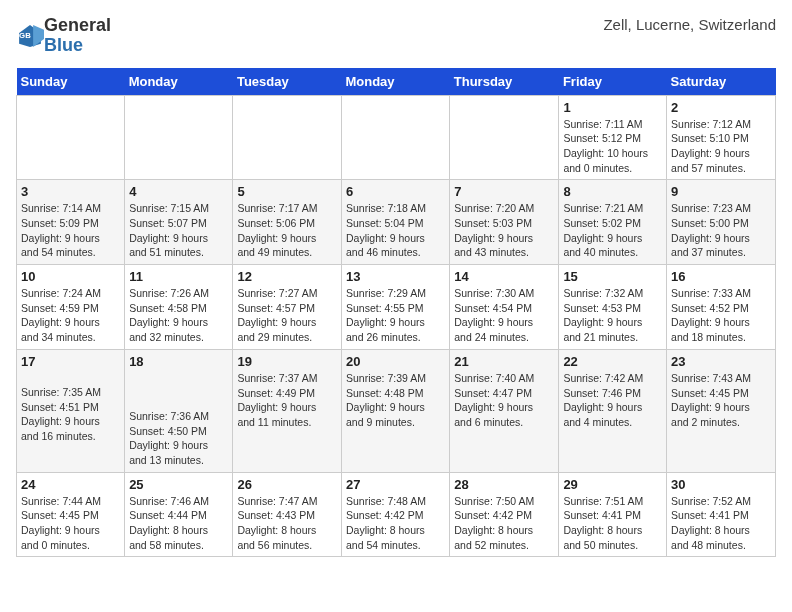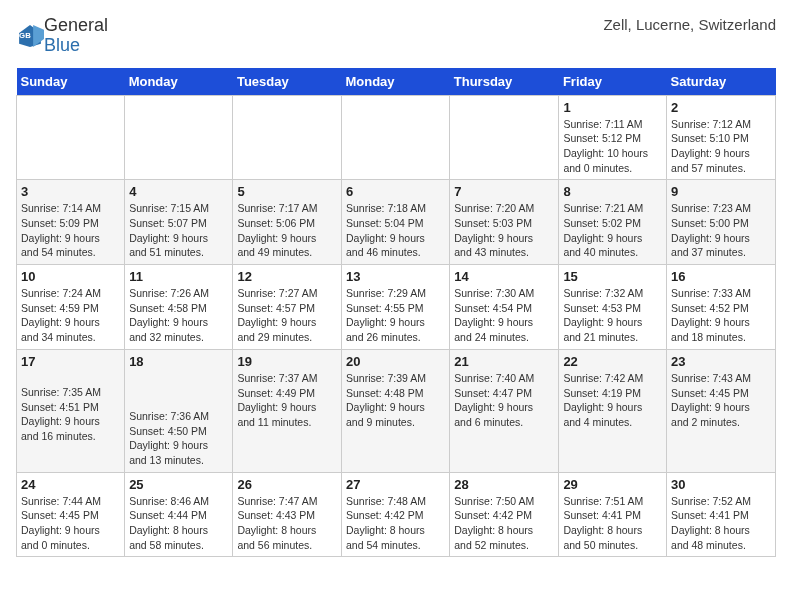--- a/index.html
+++ b/index.html
@@ -15,21 +15,21 @@
       justify-content: space-between;
       align-items: flex-start;
       margin-bottom: 12px;
     }
     .logo {
       display: flex;
       align-items: center;
     }
     .logo-text {
       font-size: 18px;
-      font-weight: normal;
+      font-weight: bold;
       line-height: 1.1;
     }
     .logo-general { color: #333; }
     .logo-blue { color: #2c6fad; }
     .logo-icon {
       width: 28px;
       height: 28px;
     }
     .title-area {
       text-align: right;
@@ -270,21 +270,21 @@
         <td>
           <div class="day-num">21</div>
           <div class="day-info" style="white-space: pre-line;">Sunrise: 7:40 AM
 Sunset: 4:47 PM
 Daylight: 9 hours
 and 6 minutes.</div>
         </td>
         <td>
           <div class="day-num">22</div>
           <div class="day-info" style="white-space: pre-line;">Sunrise: 7:42 AM
-Sunset: 4:19 PM
+Sunset: 7:46 PM
 Daylight: 9 hours
 and 4 minutes.</div>
         </td>
         <td>
           <div class="day-num">23</div>
           <div class="day-info" style="white-space: pre-line;">Sunrise: 7:43 AM
 Sunset: 4:45 PM
 Daylight: 9 hours
 and 2 minutes.</div>
         </td>
@@ -292,21 +292,21 @@
       <tr>
         <td>
           <div class="day-num">24</div>
           <div class="day-info" style="white-space: pre-line;">Sunrise: 7:44 AM
 Sunset: 4:45 PM
 Daylight: 9 hours
 and 0 minutes.</div>
         </td>
         <td>
           <div class="day-num">25</div>
-          <div class="day-info" style="white-space: pre-line;">Sunrise: 8:46 AM
+          <div class="day-info" style="white-space: pre-line;">Sunrise: 7:46 AM
 Sunset: 4:44 PM
 Daylight: 8 hours
 and 58 minutes.</div>
         </td>
         <td>
           <div class="day-num">26</div>
           <div class="day-info" style="white-space: pre-line;">Sunrise: 7:47 AM
 Sunset: 4:43 PM
 Daylight: 8 hours
 and 56 minutes.</div>

